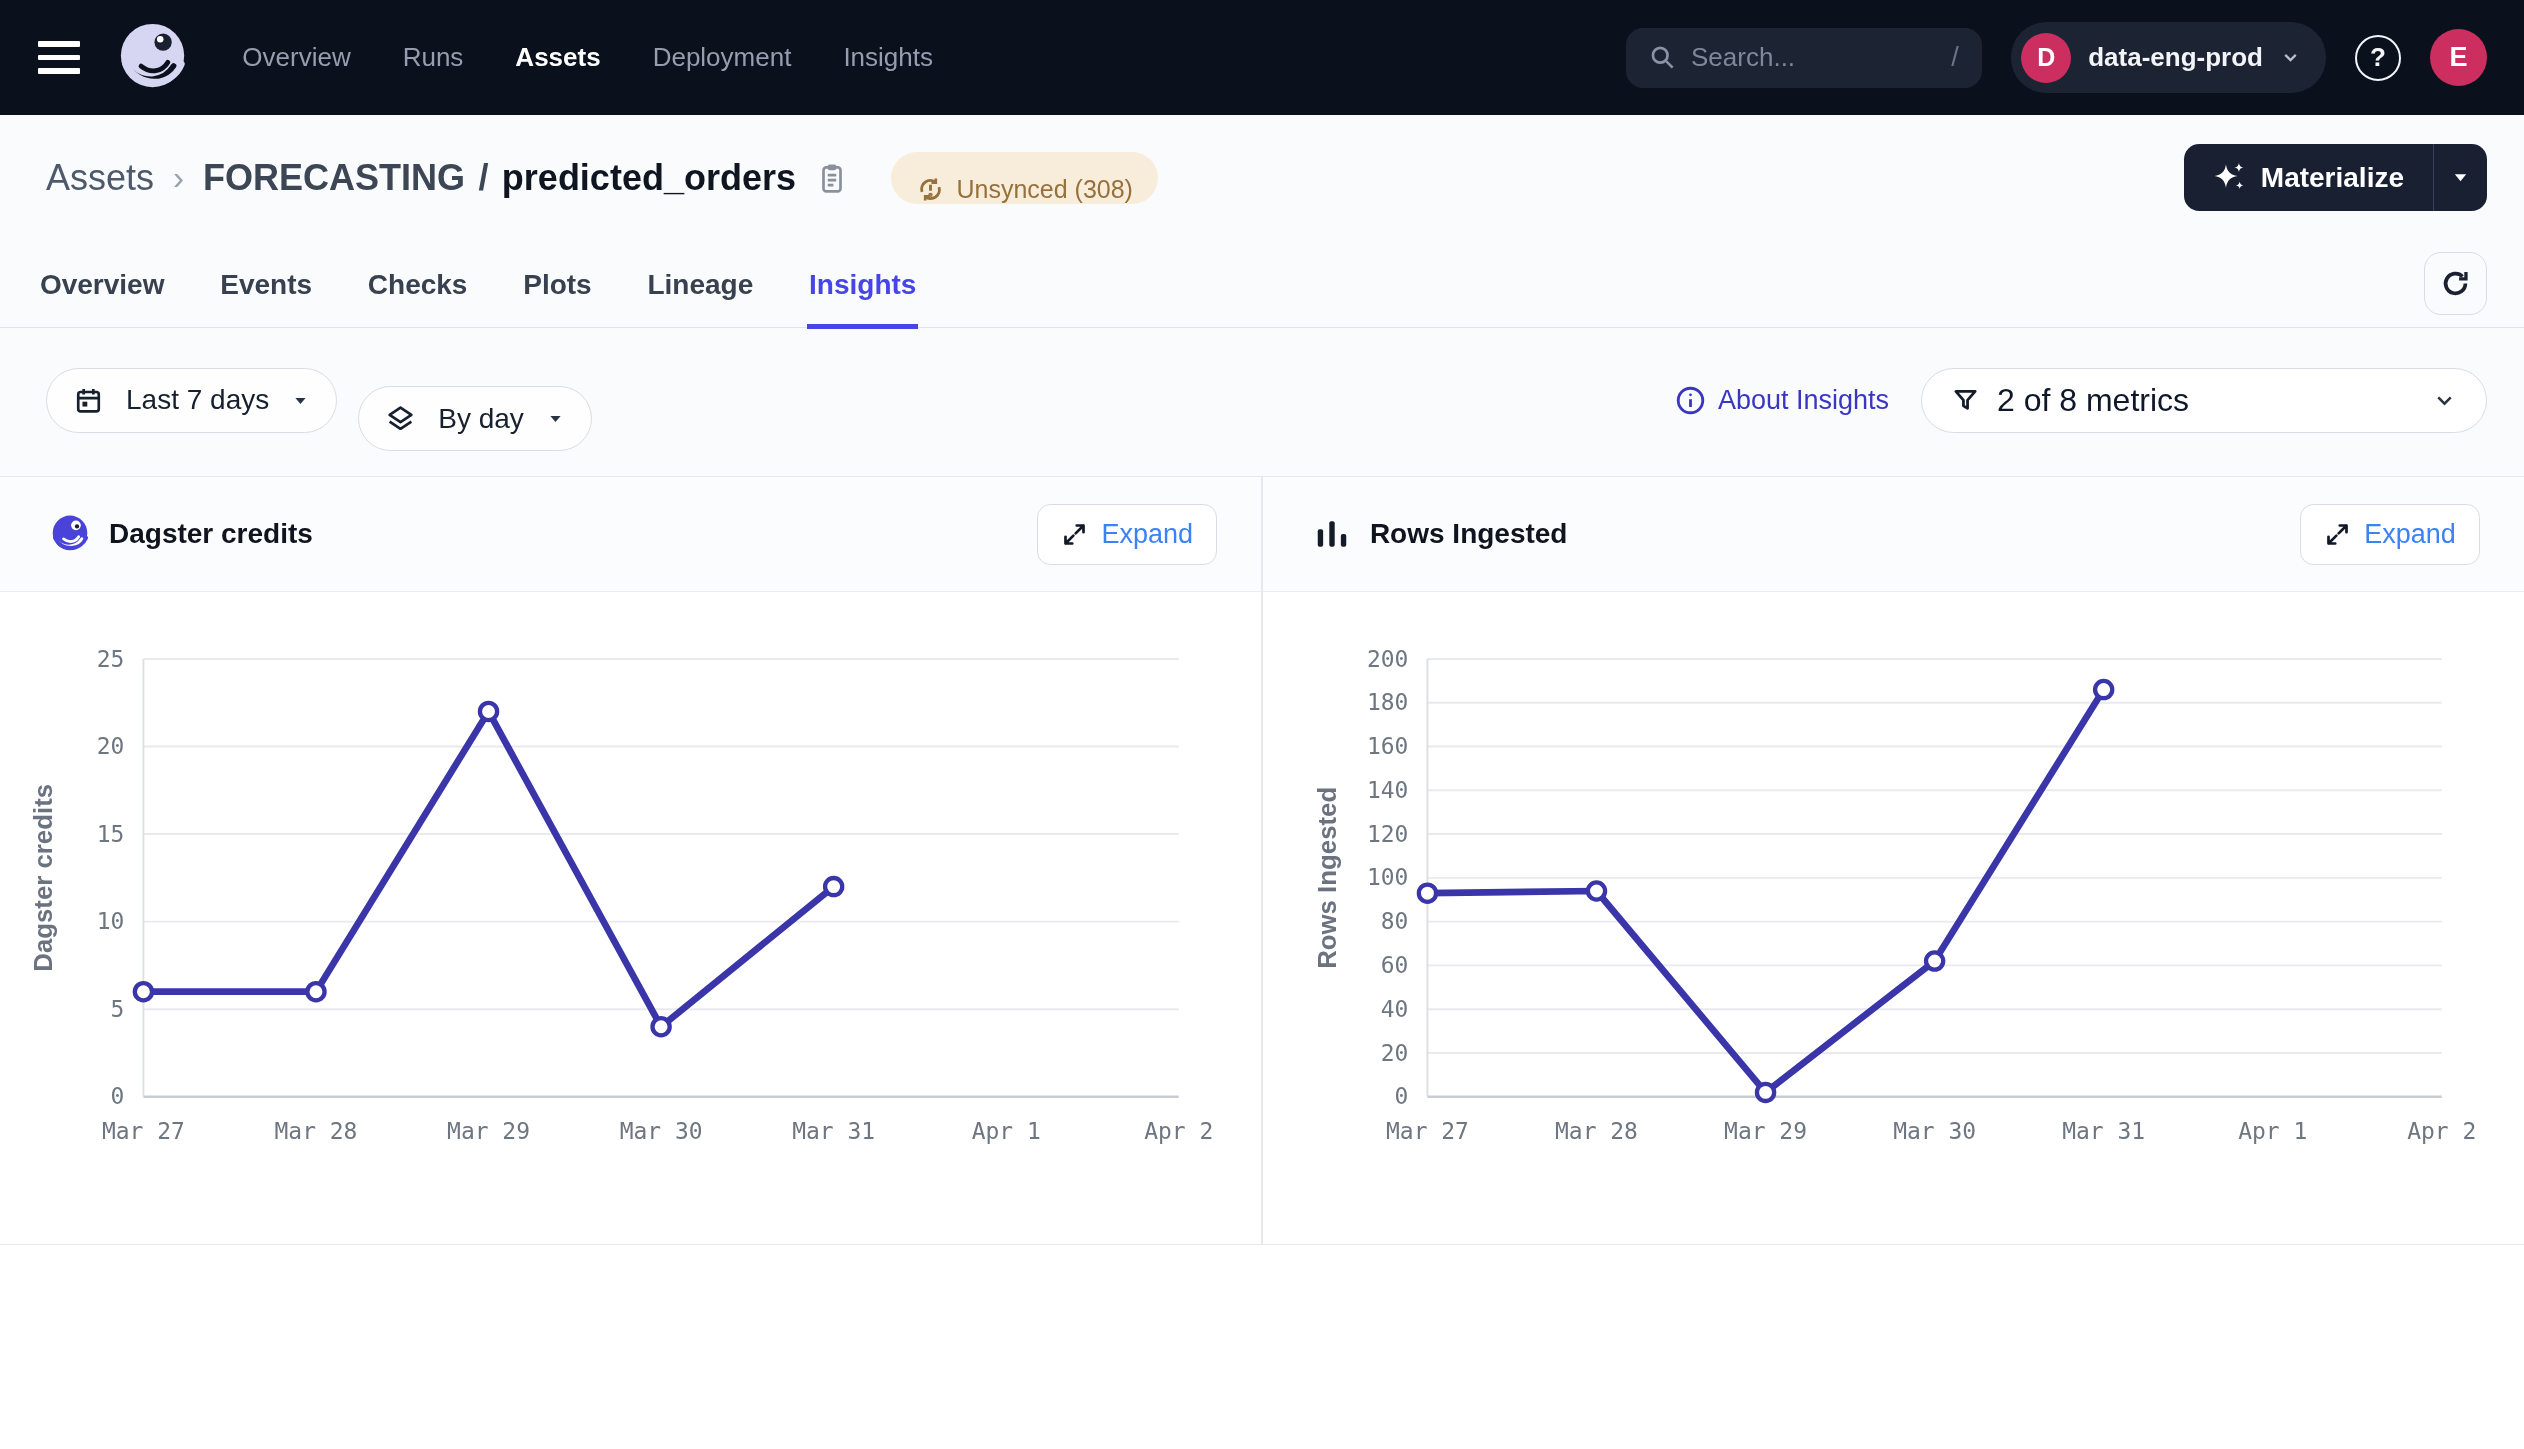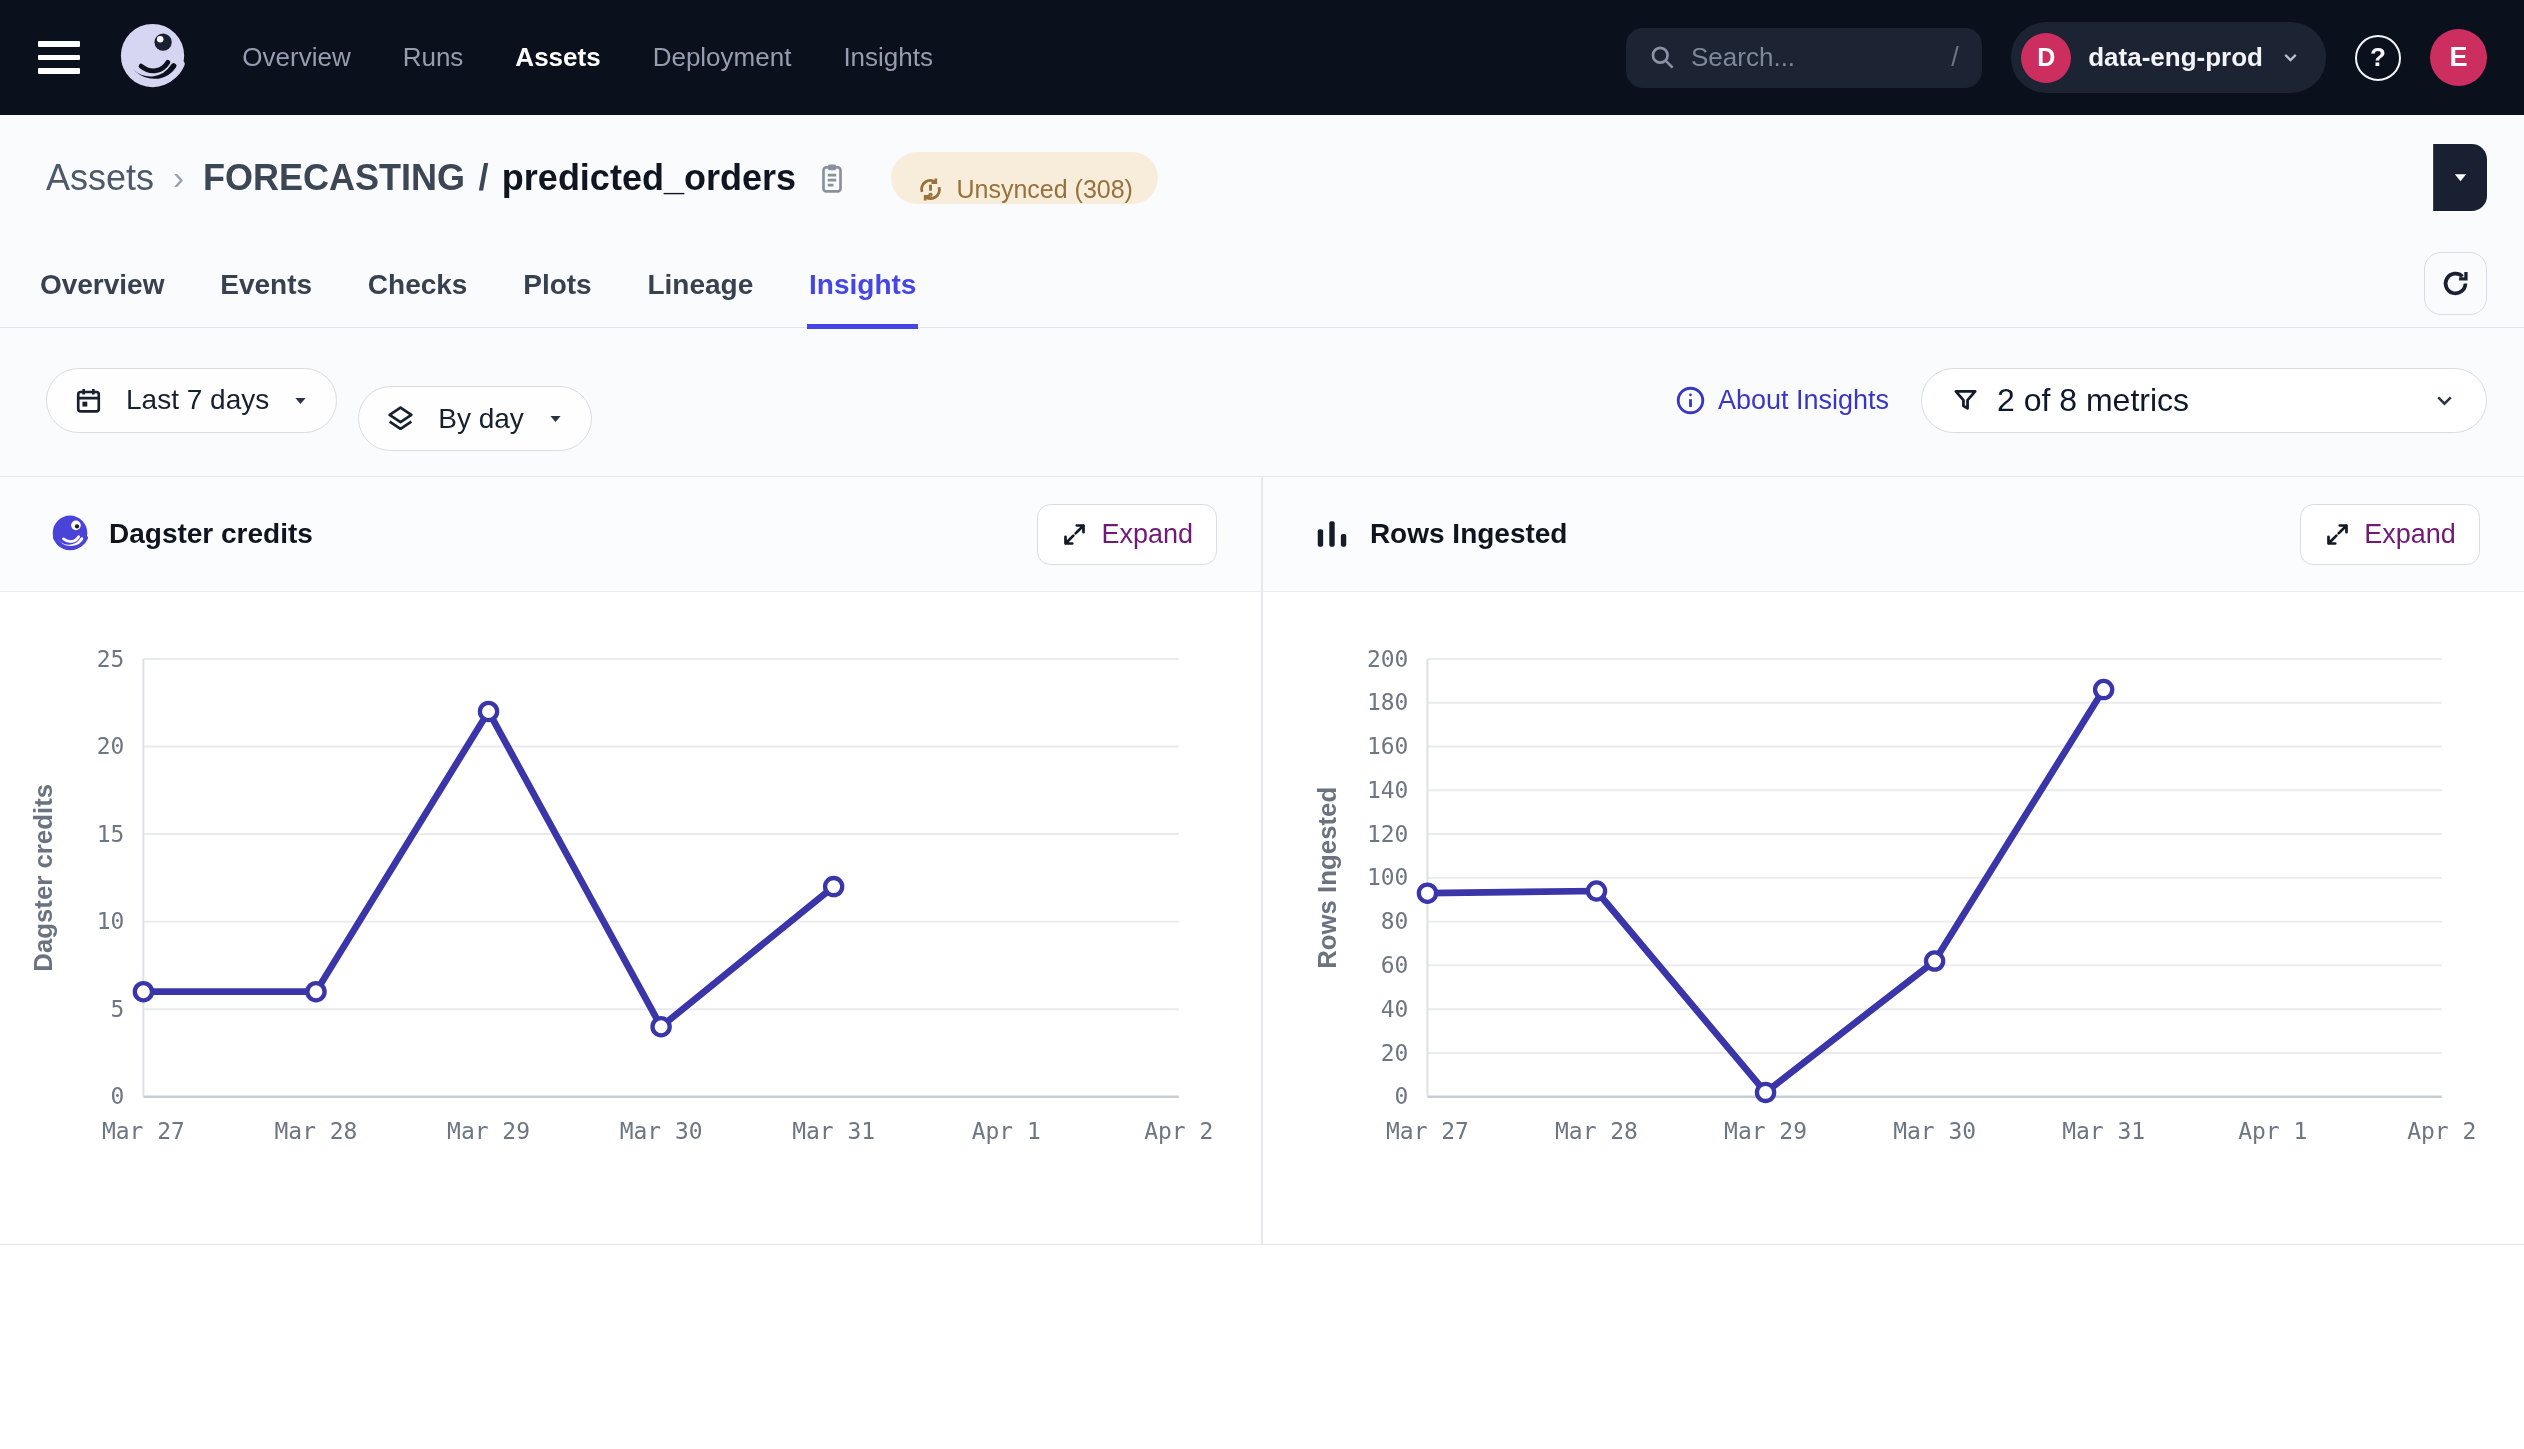--- a/index.html
+++ b/index.html
@@ -77,21 +77,21 @@
   .metrics-select .chev { margin-left:auto; color:#2A3342; }
 
   
   .charts { display:flex; border-bottom:1.9px solid #E6E8EC; background:#fff; }
   .chart-panel { width:1261px; background:#fff; }
   .charts .vdiv { width:1.9px; background:#E6E8EC; }
   .chart-header { height:115px; background:#FBFCFD; border-bottom:1.9px solid #EBECEF; display:flex;
     align-items:center; padding:0 44px 0 50px; }
   .chart-title { margin-left:19px; font-size:28px; font-weight:700; color:#0F141E; }
   .expand-btn { margin-left:auto; height:61px; border:1.9px solid #D9DCE2; border-radius:13.4px; background:#fff;
-    display:flex; align-items:center; gap:13.4px; padding:0 23px; font-size:27px; color:#701a75; }
+    display:flex; align-items:center; gap:13.4px; padding:0 23px; font-size:27px; color:#3b82f6; }
   .chart-body { height:652px; }
   .icon { flex:none; }
 </style>
 </head>
 <body>
 
 <header class="navbar">
   <div class="nav-left">
     <button class="hamburger">
       <span></span>
@@ -167,20 +167,30 @@
           <path d="M19 10a7.2 7.2 0 0 1-11.4 7.8"></path>
           <path d="M16.4 2.8v3.6h-3.6" stroke-width="2.2"></path>
           <path d="M7.6 21.2v-3.6h3.6" stroke-width="2.2"></path>
           <path d="M12 8v5"></path>
             <circle cx="12" cy="16.4" r="0.6" fill="currentColor"></circle>
         </svg>
       </span>
       <span>Unsynced (308)</span>
     </button>
     <div class="mat-split">
+      <button class="mat-main">
+        <span class="icon">
+          <svg width="33" height="33" viewBox="0 0 28 28" fill="#fff">
+            <path d="M11 3c.9 6 3.9 9 9.8 9.8-5.9.9-8.9 3.9-9.8 9.8-.9-5.9-3.9-8.9-9.8-9.8C7.1 12 10.1 9 11 3Z"></path>
+            <path d="M22 1.6c.3 2.4 1.5 3.6 3.9 3.9-2.4.3-3.6 1.5-3.9 3.9-.3-2.4-1.5-3.6-3.9-3.9 2.4-.3 3.6-1.5 3.9-3.9Z"></path>
+            <path d="M22.6 17.4c.25 2 1.25 3 3.2 3.2-1.95.25-2.95 1.25-3.2 3.2-.25-1.95-1.25-2.95-3.2-3.2 1.95-.2 2.95-1.2 3.2-3.2Z"></path>
+          </svg>
+        </span>
+        <span>Materialize</span>
+      </button>
       <button class="mat-caret">
         <span class="icon">
           <svg width="19" height="19" viewBox="0 0 20 20" fill="#fff">
               <path d="M4 6.5h12L10 14z"></path>
             </svg>
         </span>
       </button>
     </div>
   </div>
 

